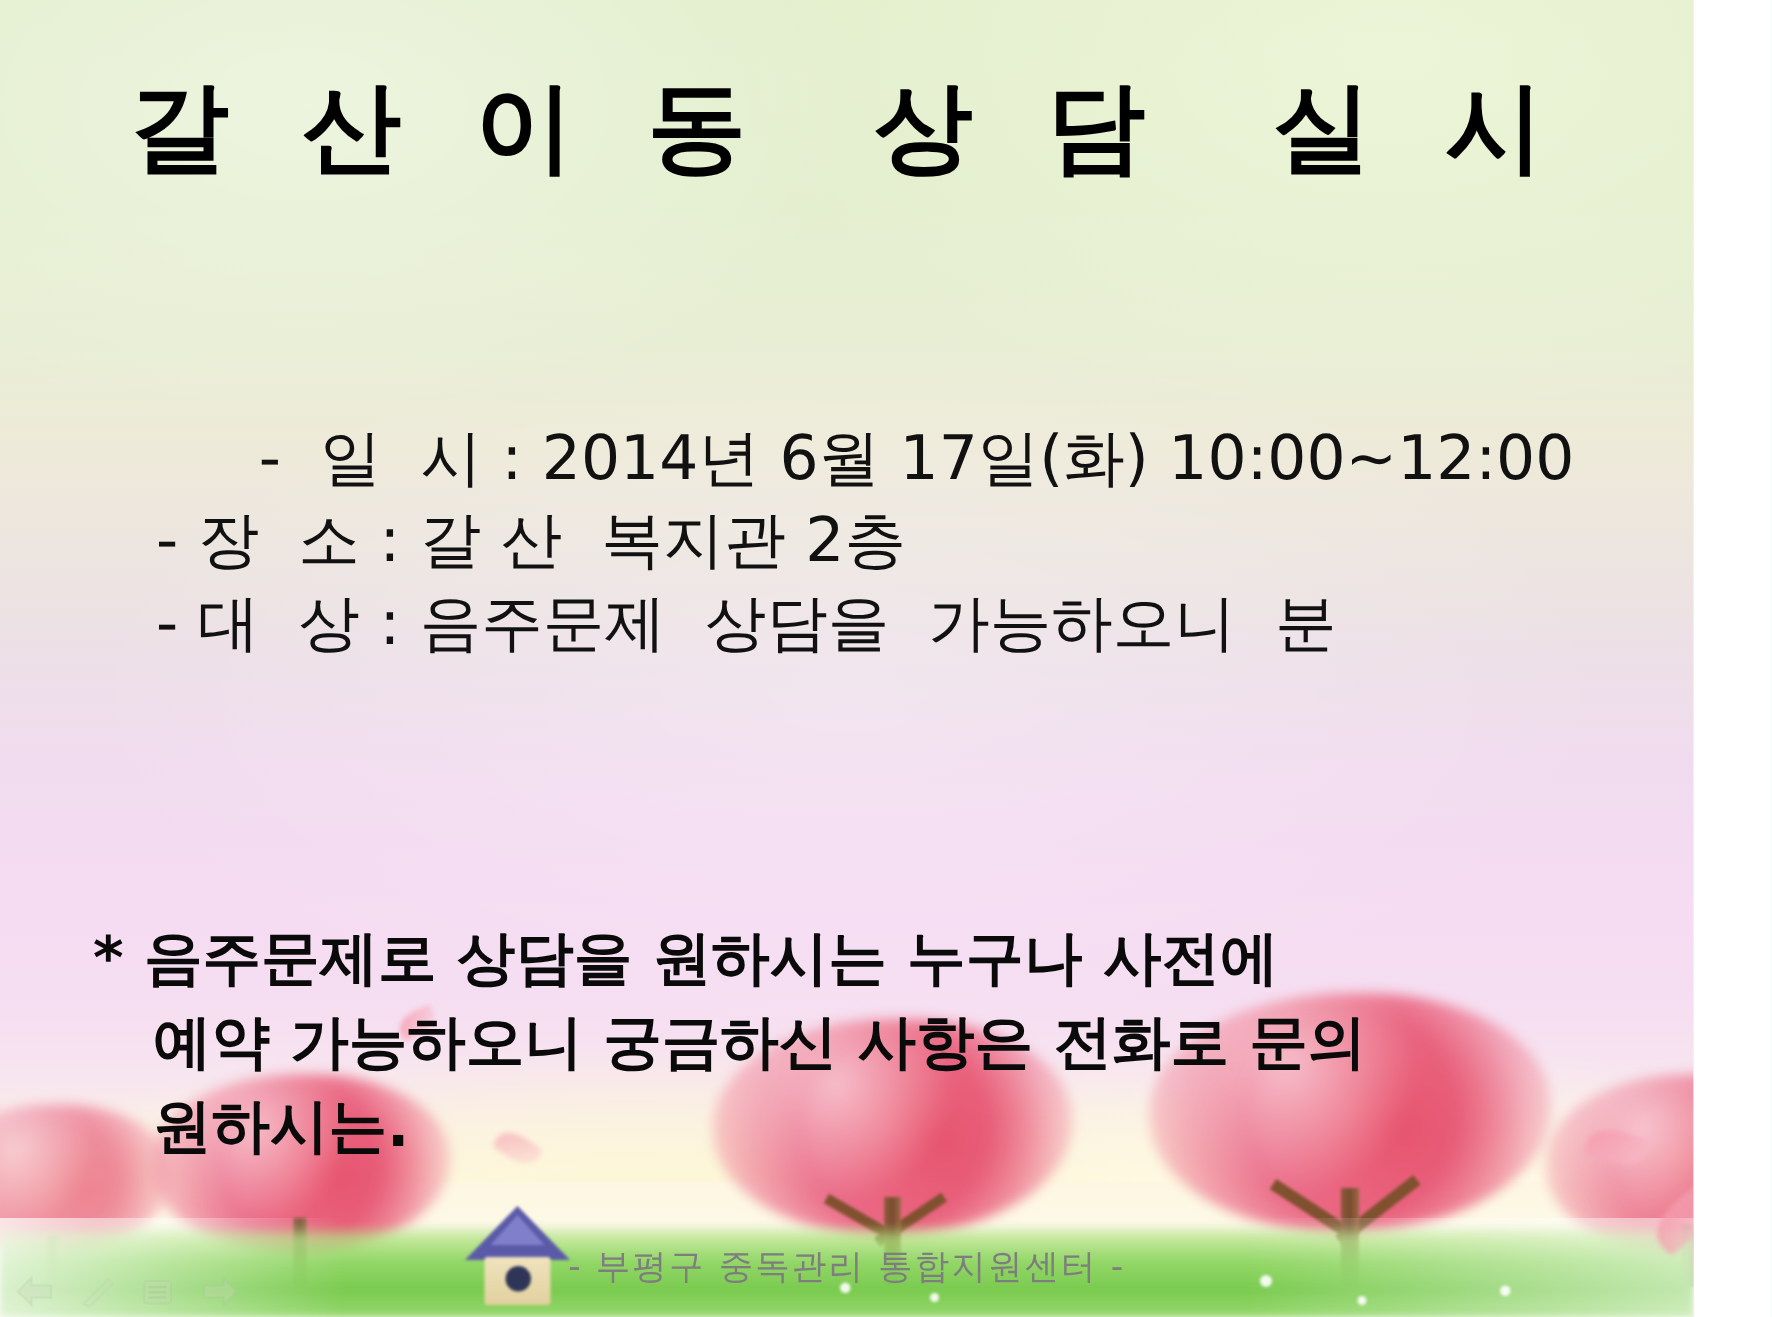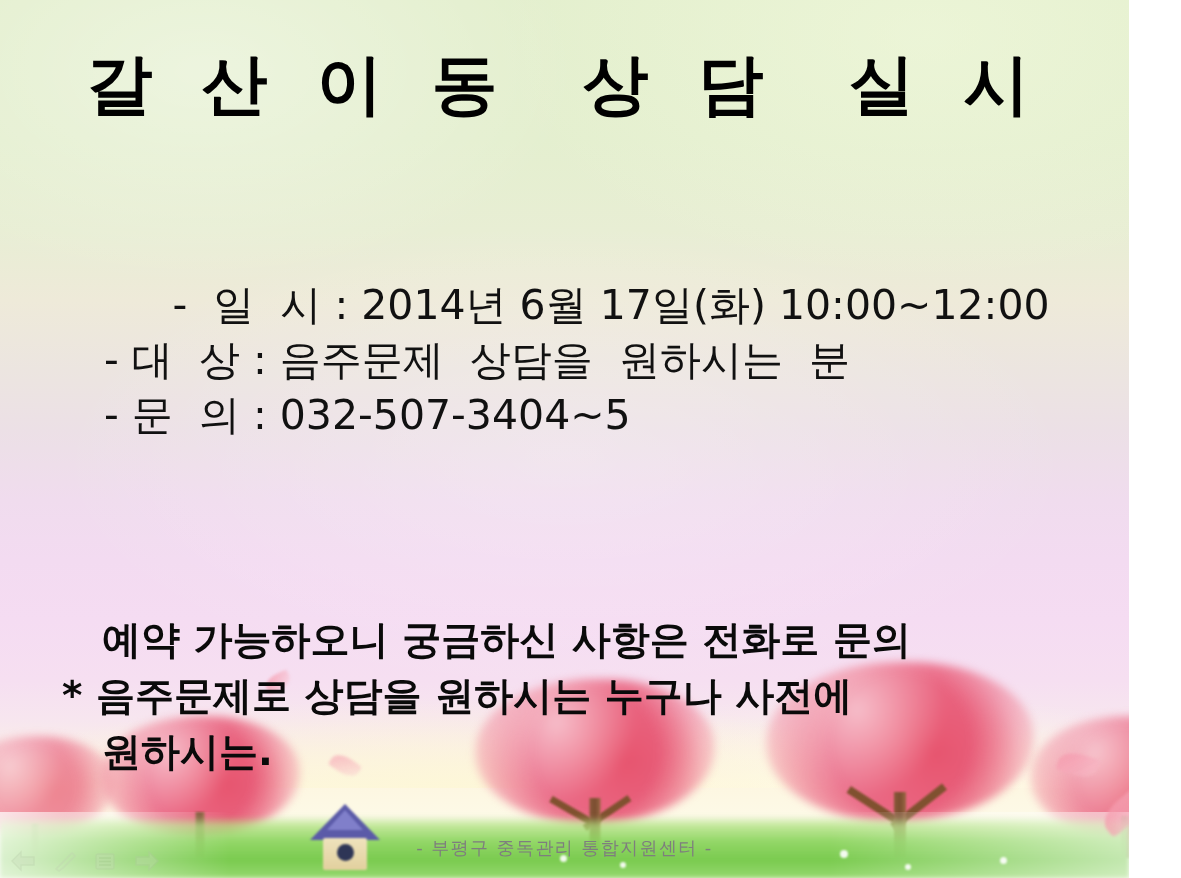--- a/index.html
+++ b/index.html
@@ -254,21 +254,21 @@
   .note-line { white-space: pre; }
   .note-line.hang { padding-left: 40px; }
 
   .footer {
     position: absolute;
     left: 0;
     right: 0;
     bottom: 18px;
     text-align: center;
     font-family: "DejaVu Sans", "Liberation Sans", sans-serif;
-    font-size: 18px;
+    font-size: 23px;
     letter-spacing: 1.4px;
     color: #7e7e7e;
     white-space: pre;
     margin-top: 16px;
   }
 
   
   .nav-controls {
     position: absolute;
     left: 8px;
@@ -340,27 +340,27 @@
     <div class="sparkle" style="left:620px; bottom:10px; width:6px; height:6px;"></div>
     <div class="sparkle" style="left:840px; bottom:20px; width:8px; height:8px;"></div>
     <div class="sparkle" style="left:905px; bottom:8px; width:6px; height:6px;"></div>
     <div class="sparkle" style="left:1000px; bottom:14px; width:7px; height:7px;"></div>
   </div>
 
   <div class="title">갈 산 이 동  상 담  실 시</div>
 
   <div class="details">
     <div class="detail-line indent">-  일  시 : 2014년 6월 17일(화) 10:00~12:00</div>
-    <div class="detail-line">- 대  상 : 음주문제  상담을  원하시는  분</div>
-    <div class="detail-line">- 문  의 : 032-507-3404~5</div>
+    <div class="detail-line">- 장  소 : 갈 산  복지관 2층</div>
+    <div class="detail-line">- 대  상 : 음주문제  상담을  가능하오니  분</div>
   </div>
 
   <div class="note">
+    <div class="note-line">* 음주문제로 상담을 원하시는 누구나 사전에</div>
     <div class="note-line hang">예약 가능하오니 궁금하신 사항은 전화로 문의</div>
-    <div class="note-line">* 음주문제로 상담을 원하시는 누구나 사전에</div>
     <div class="note-line hang">원하시는.</div>
   </div>
 
   <div class="footer">- 부평구 중독관리 통합지원센터 -</div>
 
   <div class="nav-controls">
     <span>
       <svg width="30" height="22" viewBox="0 0 30 22" aria-hidden="true">
         <path d="M13 2 L4 11 L13 20 L13 15 L26 15 L26 7 L13 7 Z" fill="#c9d9bb" stroke="#b3c5a4" stroke-width="1.4"></path>
       </svg>

